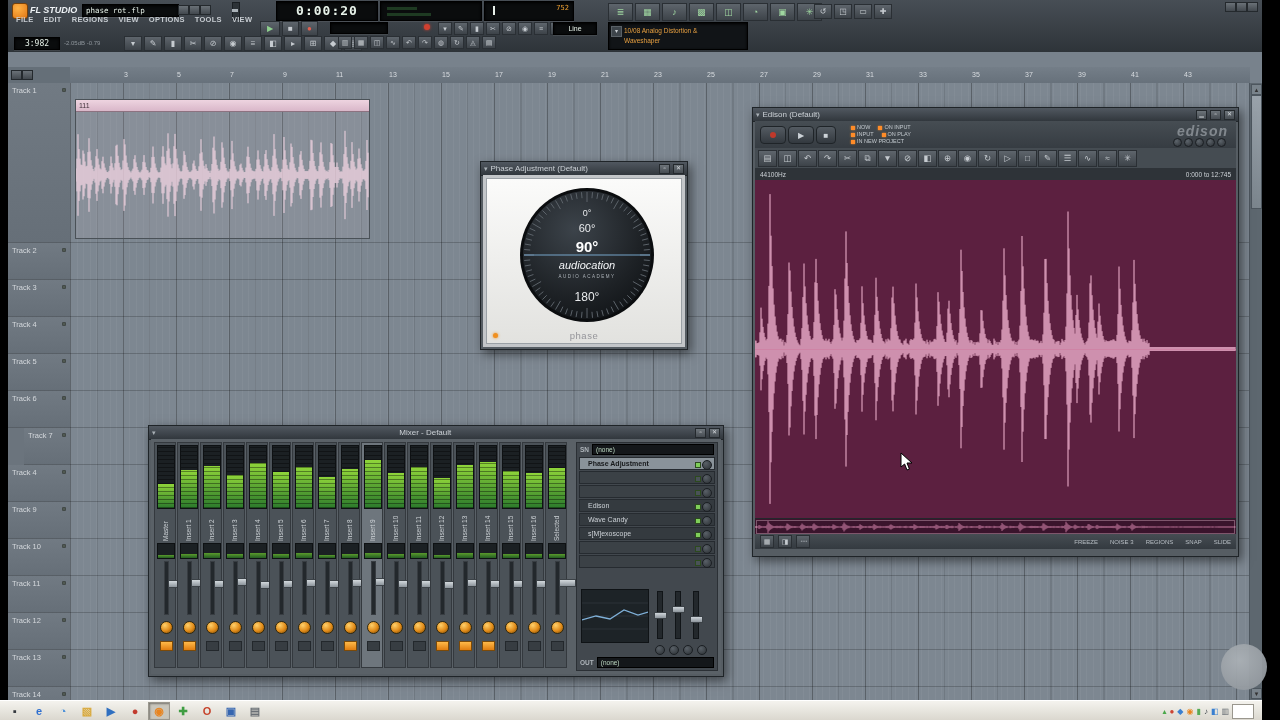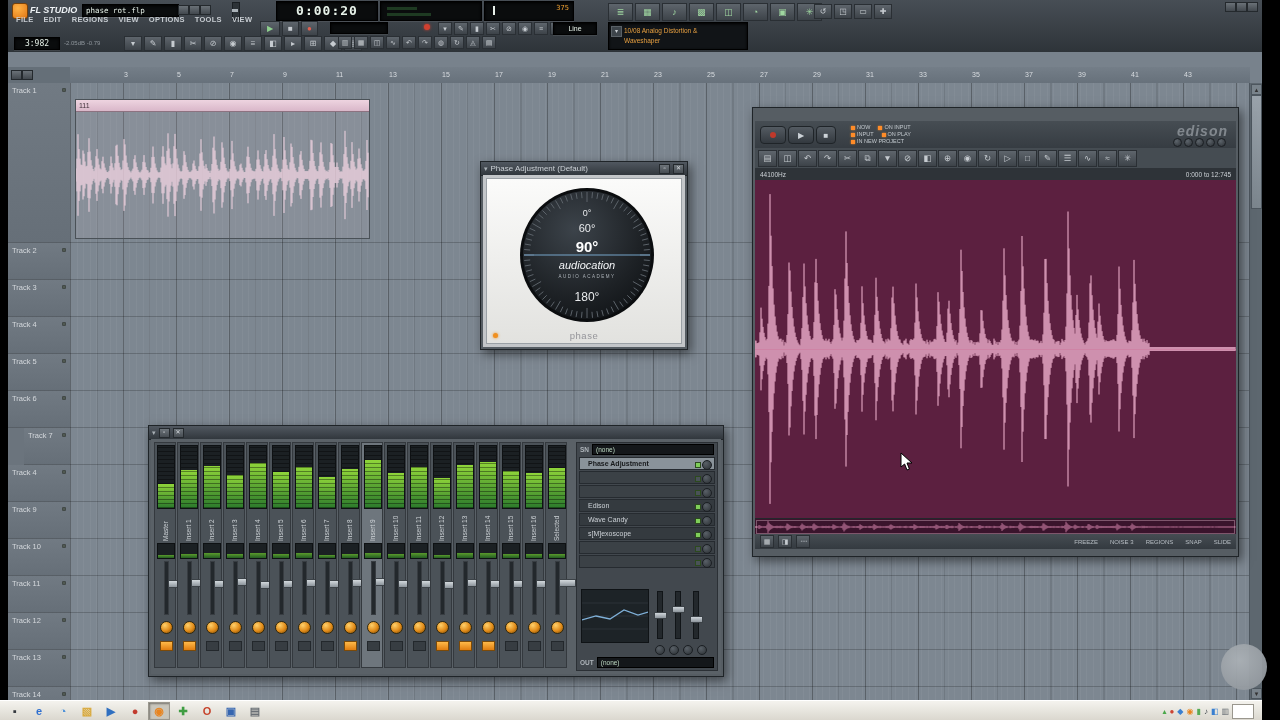--- a/index.html
+++ b/index.html
@@ -146,21 +146,21 @@
       <div class="abs" style="left:224px;top:2px;width:6px;height:16px;background:#2c3237;border:1px solid #1a1f23;">
         <div class="abs" style="left:-1px;top:6px;width:6px;height:3px;background:#aab2b8;"></div>
       </div>
       <div class="abs lcd" style="left:268px;top:1px;width:100px;height:18px;font-size:13px;font-weight:bold;text-align:center;line-height:18px;letter-spacing:1px;">0:00:20</div>
       <div class="abs lcd" style="left:372px;top:1px;width:100px;height:18px;">
         <div class="abs" style="left:6px;top:5px;width:30px;height:3px;background:#1e3a22;"></div>
         <div class="abs" style="left:6px;top:11px;width:44px;height:3px;background:#1e3a22;"></div>
       </div>
       <div class="abs lcd" style="left:476px;top:1px;width:88px;height:18px;">
         <div class="abs" style="left:8px;top:4px;width:2px;height:9px;background:#e8f0ea;"></div>
-        <div class="abs" style="right:4px;top:2px;font-size:7px;color:#f0a030;">375</div>
+        <div class="abs" style="right:4px;top:2px;font-size:7px;color:#f0a030;">752</div>
       </div>
       <div class="abs icon-row" style="left:600px;top:3px;" id="view-icons">
           <span class="iconbtn green">≣</span>
           <span class="iconbtn green">▦</span>
           <span class="iconbtn green">♪</span>
           <span class="iconbtn green">▩</span>
           <span class="iconbtn green">◫</span>
           <span class="iconbtn green">◔</span>
           <span class="iconbtn green">▣</span>
           <span class="iconbtn green">✳</span>
@@ -462,20 +462,21 @@
         </svg>
         <div id="phase-param">phase</div>
         <div id="phase-led"></div>
       </div>
     </div>
   </div>
 
   <div class="win" style="left:148px;top:425px;width:574px;height:250px;z-index:6;">
     <div class="titlebar">
       <span class="ticon">▾</span>
+      <span class="ttl" style="text-align:center;">Mixer - Default</span>
       <span class="tbtn">▫</span>
       <span class="tbtn">✕</span>
     </div>
     <div id="mixer-body">
       <div id="strips" class="abs" style="left:3px;top:0;width:418px;height:232px;">
           <div class="strip" style="left: 0px;">
             <div class="meter">
               <div class="meter-fill" style="height: 38%;"></div>
             </div>
             <div class="striplabel">Master</div>
@@ -775,20 +776,27 @@
         <div class="dotknob" style="left:120px;top:202px;"></div>
         <div class="fxfoot">
           <span class="fxlabel">OUT</span>
           <span class="fxdrop">(none)</span>
         </div>
       </div>
     </div>
   </div>
 
   <div class="win" style="left:752px;top:107px;width:485px;height:448px;z-index:7;">
+    <div class="titlebar">
+      <span class="ticon">▾</span>
+      <span class="ttl">Edison (Default)</span>
+      <span class="tbtn">▁</span>
+      <span class="tbtn">▫</span>
+      <span class="tbtn">✕</span>
+    </div>
     <div id="ed-ctrl">
       <div class="rndbtn" style="left:5px;top:5px;width:24px;height:16px;">
         <span style="width:6px;height:6px;border-radius:50%;background:#c0392b;display:inline-block;"></span>
       </div>
       <div class="rndbtn" style="left:33px;top:5px;width:24px;height:16px;">▶</div>
       <div class="rndbtn" style="left:61px;top:5px;width:18px;height:16px;">■</div>
       <div class="abs" style="left:96px;top:3px;">
         <div style="display:flex;gap:8px;">
           <span class="edopt">
               <span class="edled"></span>

